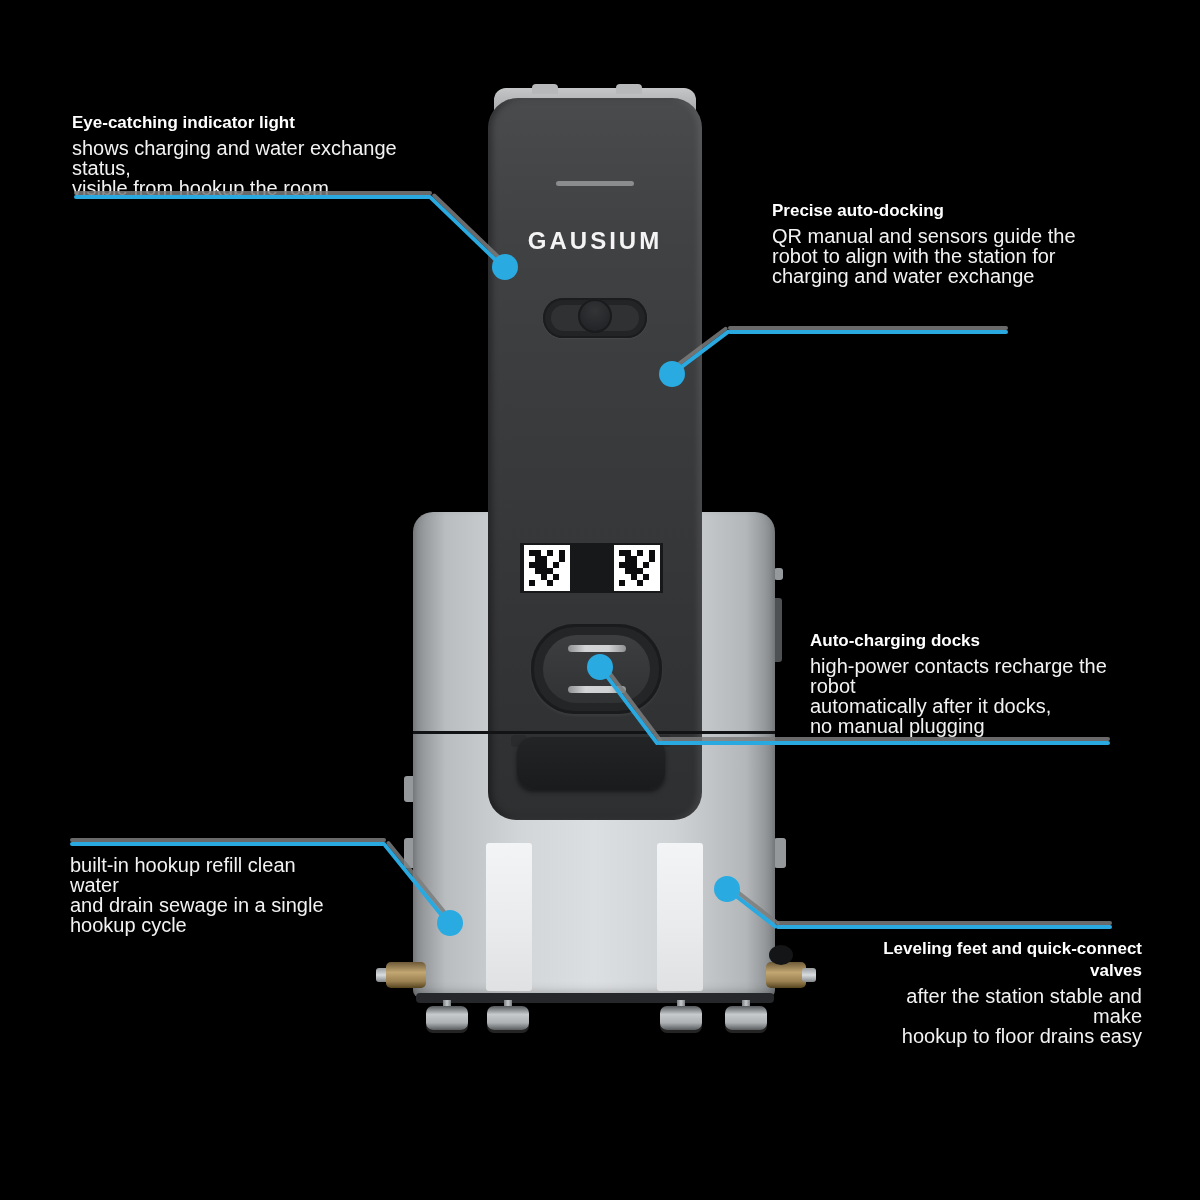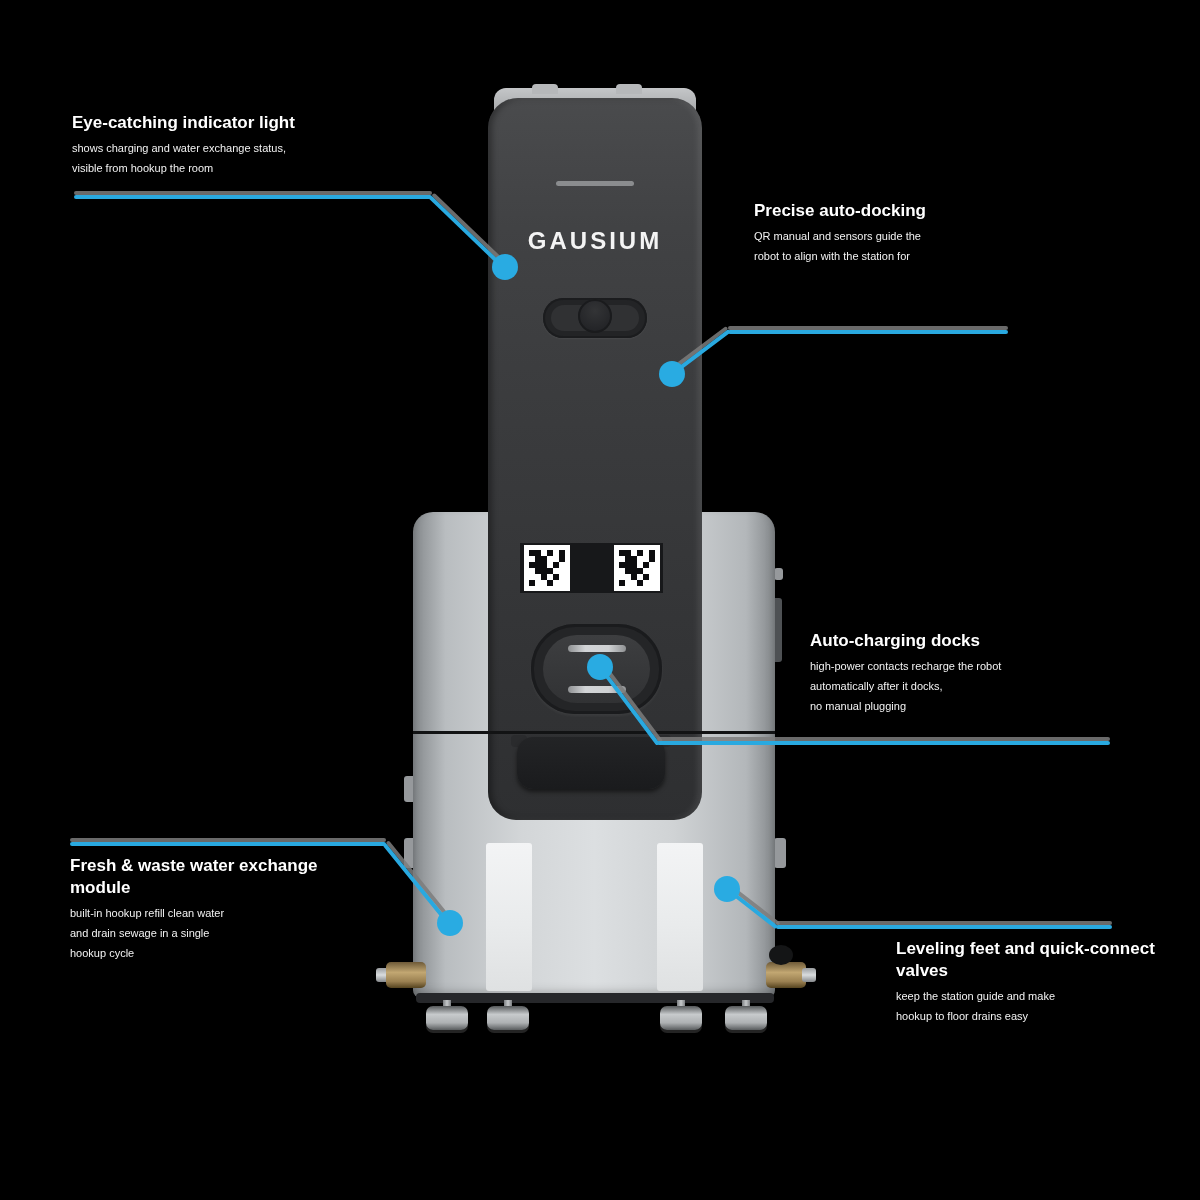--- a/index.html
+++ b/index.html
@@ -88,21 +88,21 @@
   .seam{left:413px;top:731px;width:362px;height:3px;background:#121314;z-index:7;}
   .handle{
     left:517px;top:737px;width:148px;height:52px;z-index:7;border-radius:16px;
     background:linear-gradient(180deg,#232426,#1a1b1d);box-shadow:0 3px 4px rgba(0,0,0,.5);
   }
   .handle-ear{top:735px;width:16px;height:12px;background:#2a2b2d;border-radius:4px;z-index:6;}
 
   
   .callout{z-index:8;color:#fff;}
   .callout .title{margin:0 0 4px 0;font-size:17px;font-weight:700;line-height:22px;}
-  .callout p{margin:0;font-size:11px;font-weight:400;line-height:20px;color:#f2f2f2;}
+  .callout p{margin:0;font-size:20px;font-weight:400;line-height:20px;color:#f2f2f2;}
 
   
   .lead{z-index:9;background:#29A9E0;height:4px;border-radius:2px;
         box-shadow:0 -4px 0 0 rgba(125,125,125,.85);}
   .lead.diag{transform-origin:0 50%;}
   .dot{z-index:10;width:26px;height:26px;border-radius:50%;background:#29ABE2;}
 </style>
 </head>
 <body>
 
@@ -230,43 +230,43 @@
 <div class="abs handle-ear" style="left:511px;"></div>
 <div class="abs handle-ear" style="left:655px;"></div>
 <div class="abs handle"></div>
 
 <div class="abs callout" style="left:72px;top:112px;width:380px;">
   <h3 class="title">Eye-catching indicator light</h3>
   <p>shows charging and water exchange status,</p>
   <p>visible from hookup the room</p>
 </div>
 
-<div class="abs callout" style="left:754px;top:200px;width:320px;">
+<div class="abs callout" style="left:772px;top:200px;width:320px;">
   <h3 class="title">Precise auto-docking</h3>
   <p>QR manual and sensors guide the</p>
   <p>robot to align with the station for</p>
+  <p>charging and water exchange</p>
 </div>
 
 <div class="abs callout" style="left:810px;top:630px;width:320px;">
   <h3 class="title">Auto-charging docks</h3>
   <p>high-power contacts recharge the robot</p>
   <p>automatically after it docks,</p>
   <p>no manual plugging</p>
 </div>
 
 <div class="abs callout" style="left:70px;top:855px;width:260px;">
-  <h3 class="title">Fresh &amp; waste water exchange module</h3>
   <p>built-in hookup refill clean water</p>
   <p>and drain sewage in a single</p>
   <p>hookup cycle</p>
 </div>
 
-<div class="abs callout" style="left:896px;top:938px;width:290px;">
+<div class="abs callout" style="left:852px;top:938px;width:290px;text-align:right;">
   <h3 class="title">Leveling feet and quick-connect valves</h3>
-  <p>keep the station guide and make</p>
+  <p>after the station stable and make</p>
   <p>hookup to floor drains easy</p>
 </div>
 
 <div class="abs lead" style="left:74px;top:195px;width:358px;"></div>
 <div class="abs lead diag" style="left:430px;top:195px;width:102px;transform:rotate(43.8deg);"></div>
 <div class="abs dot" style="left:492px;top:254px;"></div>
 
 <div class="abs lead diag" style="left:672px;top:372px;width:72px;transform:rotate(-36.9deg);"></div>
 <div class="abs lead" style="left:728px;top:330px;width:280px;"></div>
 <div class="abs dot" style="left:659px;top:361px;"></div>

